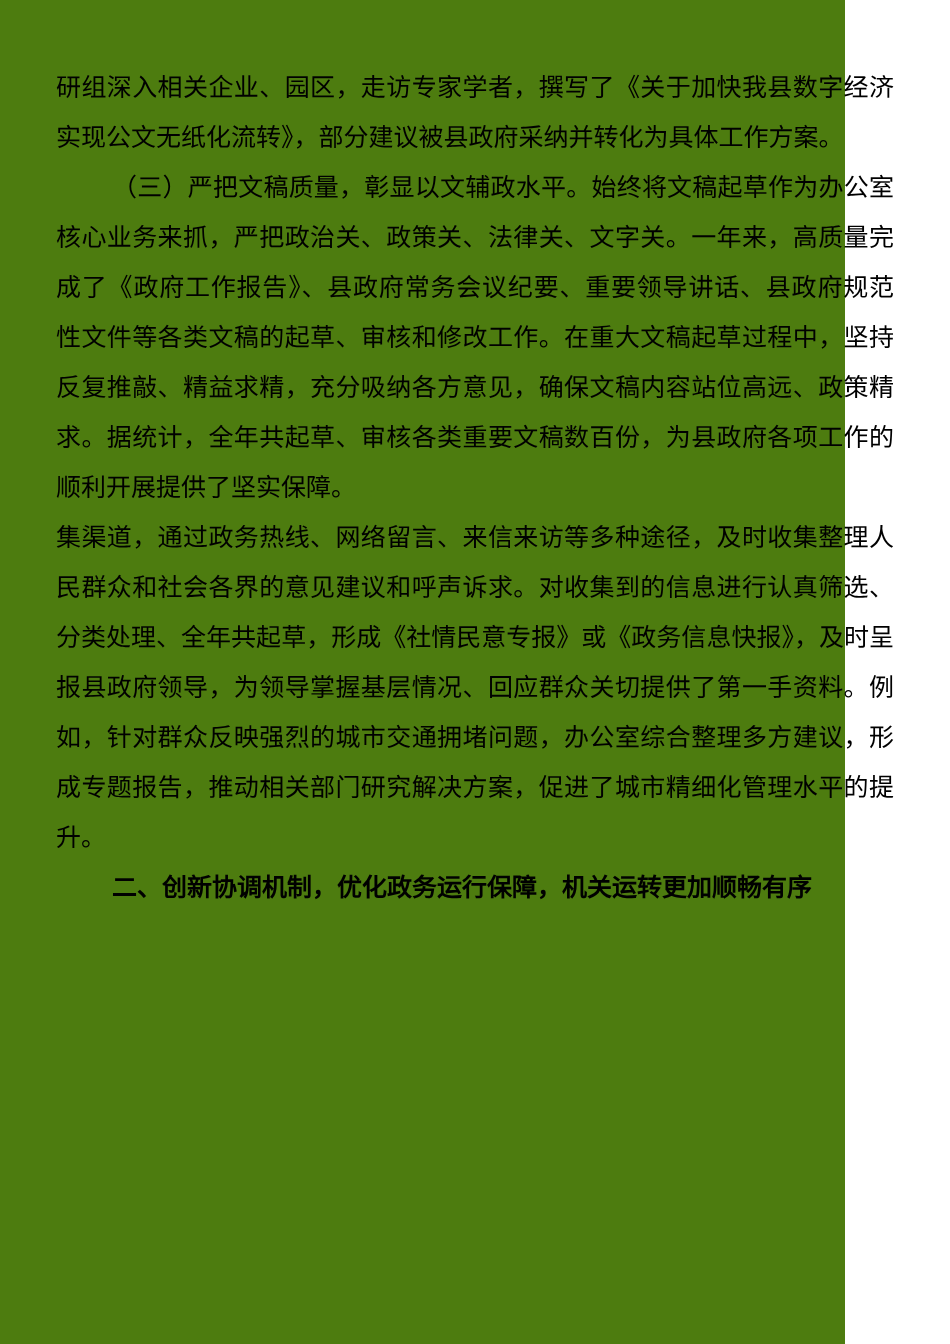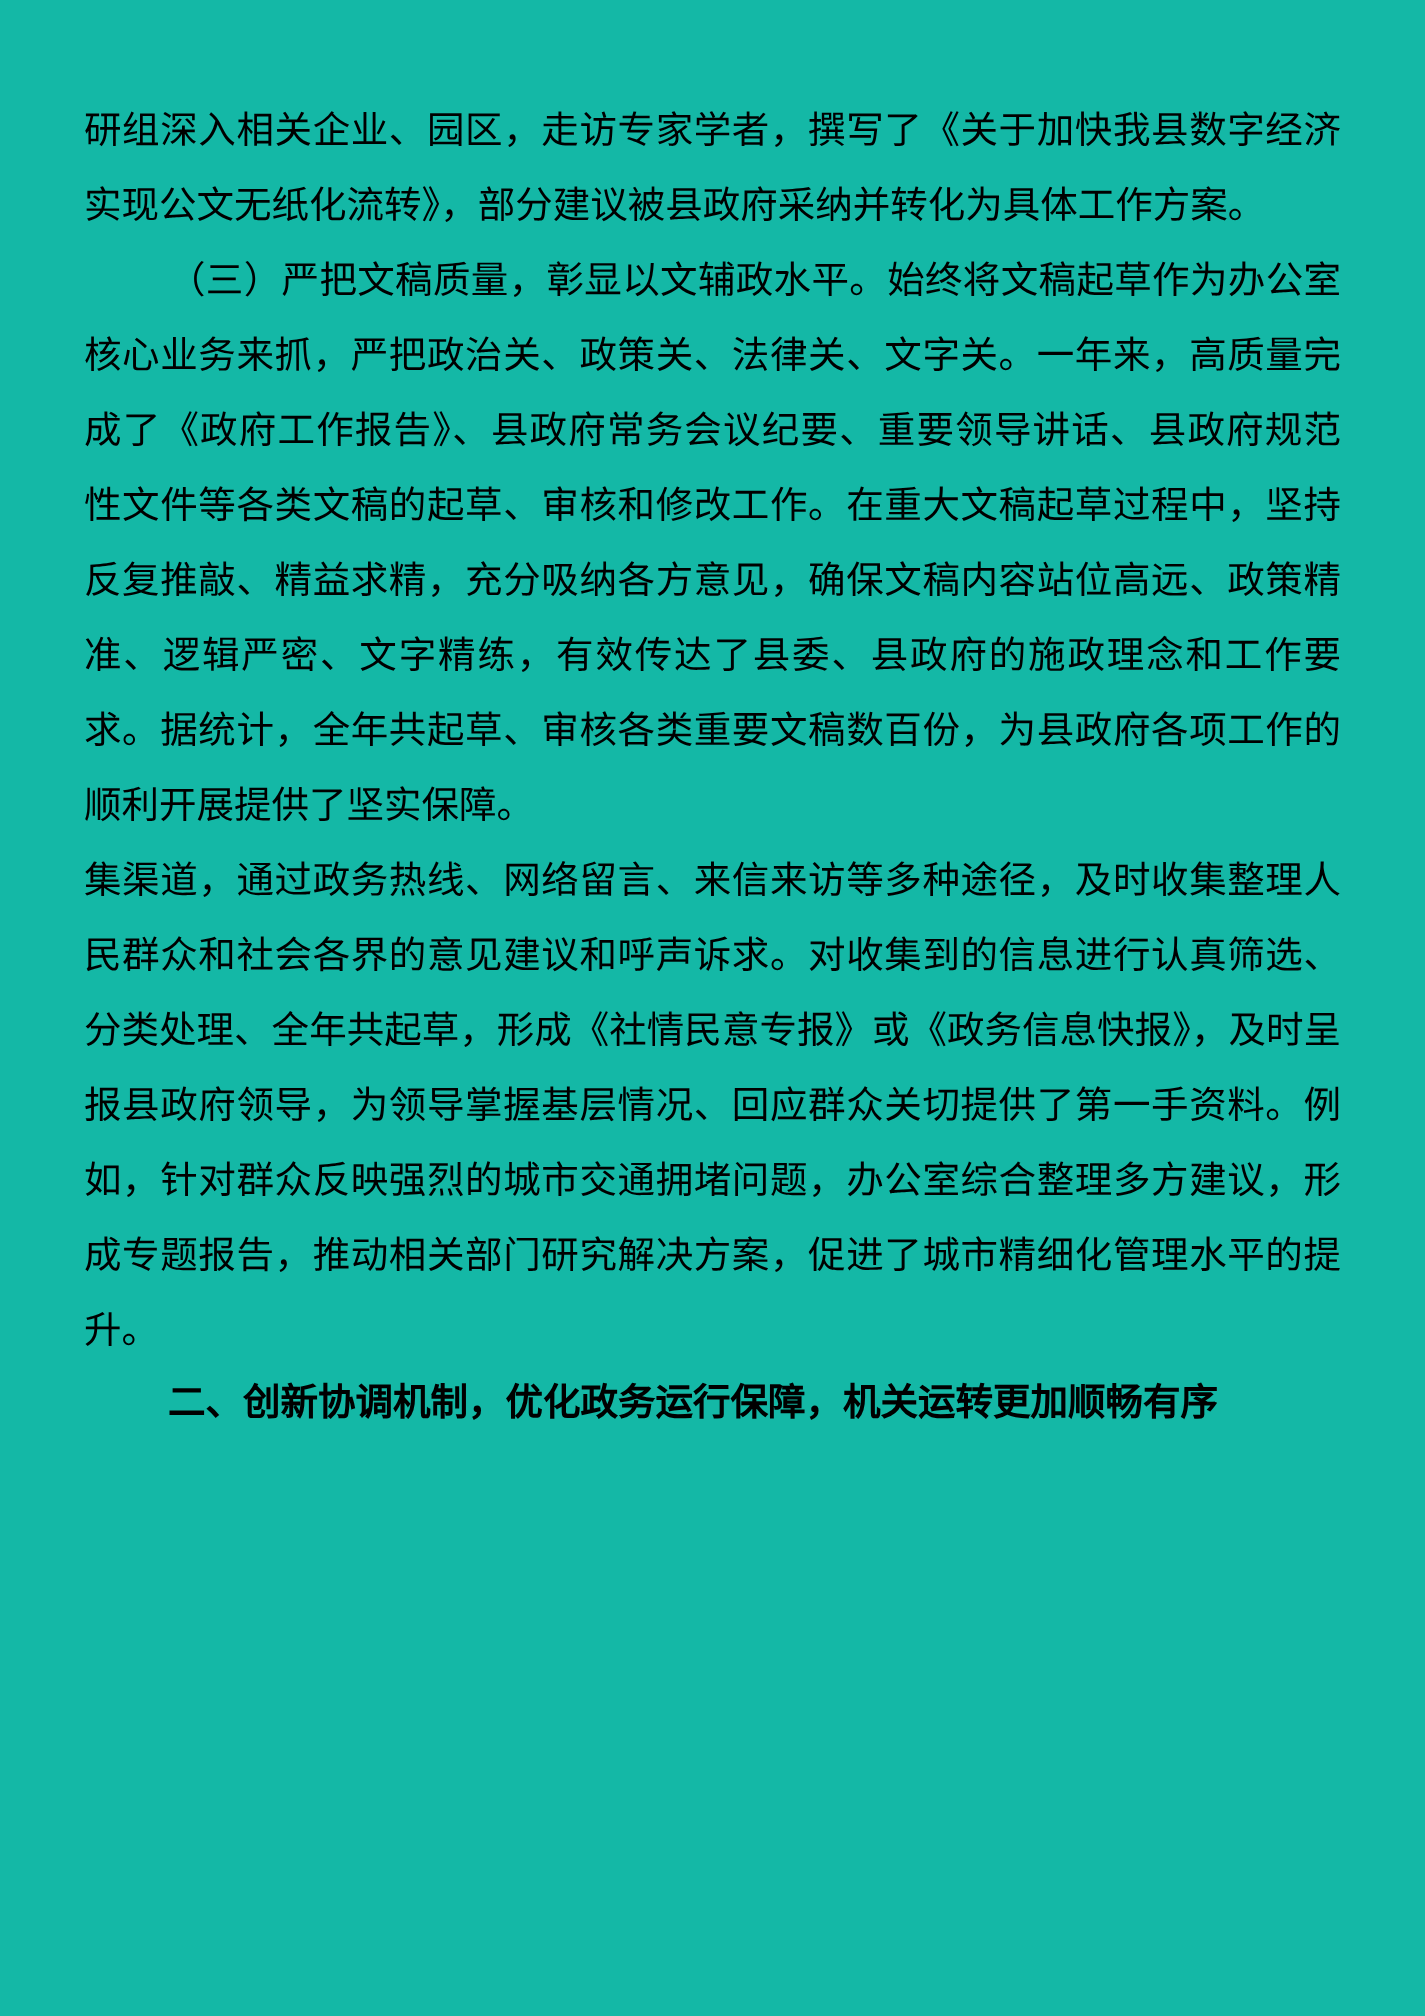--- a/index.html
+++ b/index.html
@@ -11,23 +11,23 @@
     height: 1344px;
     position: relative;
     background: #ffffff;
     color: #000000;
     font-family: "Liberation Sans", "DejaVu Sans", sans-serif;
     overflow: hidden;
   }
   .page {
     position: absolute;
     left: 0; top: 0;
-    width: 950px;
+    width: 845px;
     height: 1344px;
-    background: #14b8a6;
+    background: #4d7c0f;
   }
   .content {
     position: absolute;
     left: 56px;
     top: 62px;
     width: 838px;
   }
   .para {
     margin: 0;
     padding: 0;
@@ -43,41 +43,39 @@
     color: #000000;
   }
   .ln.end {
     text-align-last: left;
   }
   .ln.ind {
     text-indent: 56px;
   }
   .para.head .ln {
     font-weight: bold;
-    font-family: Liberation Mono, monospace;
   }
 </style>
 </head>
 <body>
 
 <div class="page">
   <div class="content">
 
     <div class="para">
       <div class="ln">研组深入相关企业、园区，走访专家学者，撰写了《关于加快我县数字经济</div>
       <div class="ln end">实现公文无纸化流转》，部分建议被县政府采纳并转化为具体工作方案。</div>
     </div>
 
     <div class="para">
       <div class="ln ind">（三）严把文稿质量，彰显以文辅政水平。始终将文稿起草作为办公室</div>
       <div class="ln">核心业务来抓，严把政治关、政策关、法律关、文字关。一年来，高质量完</div>
       <div class="ln">成了《政府工作报告》、县政府常务会议纪要、重要领导讲话、县政府规范</div>
       <div class="ln">性文件等各类文稿的起草、审核和修改工作。在重大文稿起草过程中，坚持</div>
       <div class="ln">反复推敲、精益求精，充分吸纳各方意见，确保文稿内容站位高远、政策精</div>
-      <div class="ln">准、逻辑严密、文字精练，有效传达了县委、县政府的施政理念和工作要</div>
       <div class="ln">求。据统计，全年共起草、审核各类重要文稿数百份，为县政府各项工作的</div>
       <div class="ln end">顺利开展提供了坚实保障。</div>
     </div>
 
     <div class="para">
       <div class="ln">集渠道，通过政务热线、网络留言、来信来访等多种途径，及时收集整理人</div>
       <div class="ln">民群众和社会各界的意见建议和呼声诉求。对收集到的信息进行认真筛选、</div>
       <div class="ln">分类处理、全年共起草，形成《社情民意专报》或《政务信息快报》，及时呈</div>
       <div class="ln">报县政府领导，为领导掌握基层情况、回应群众关切提供了第一手资料。例</div>
       <div class="ln">如，针对群众反映强烈的城市交通拥堵问题，办公室综合整理多方建议，形</div>

